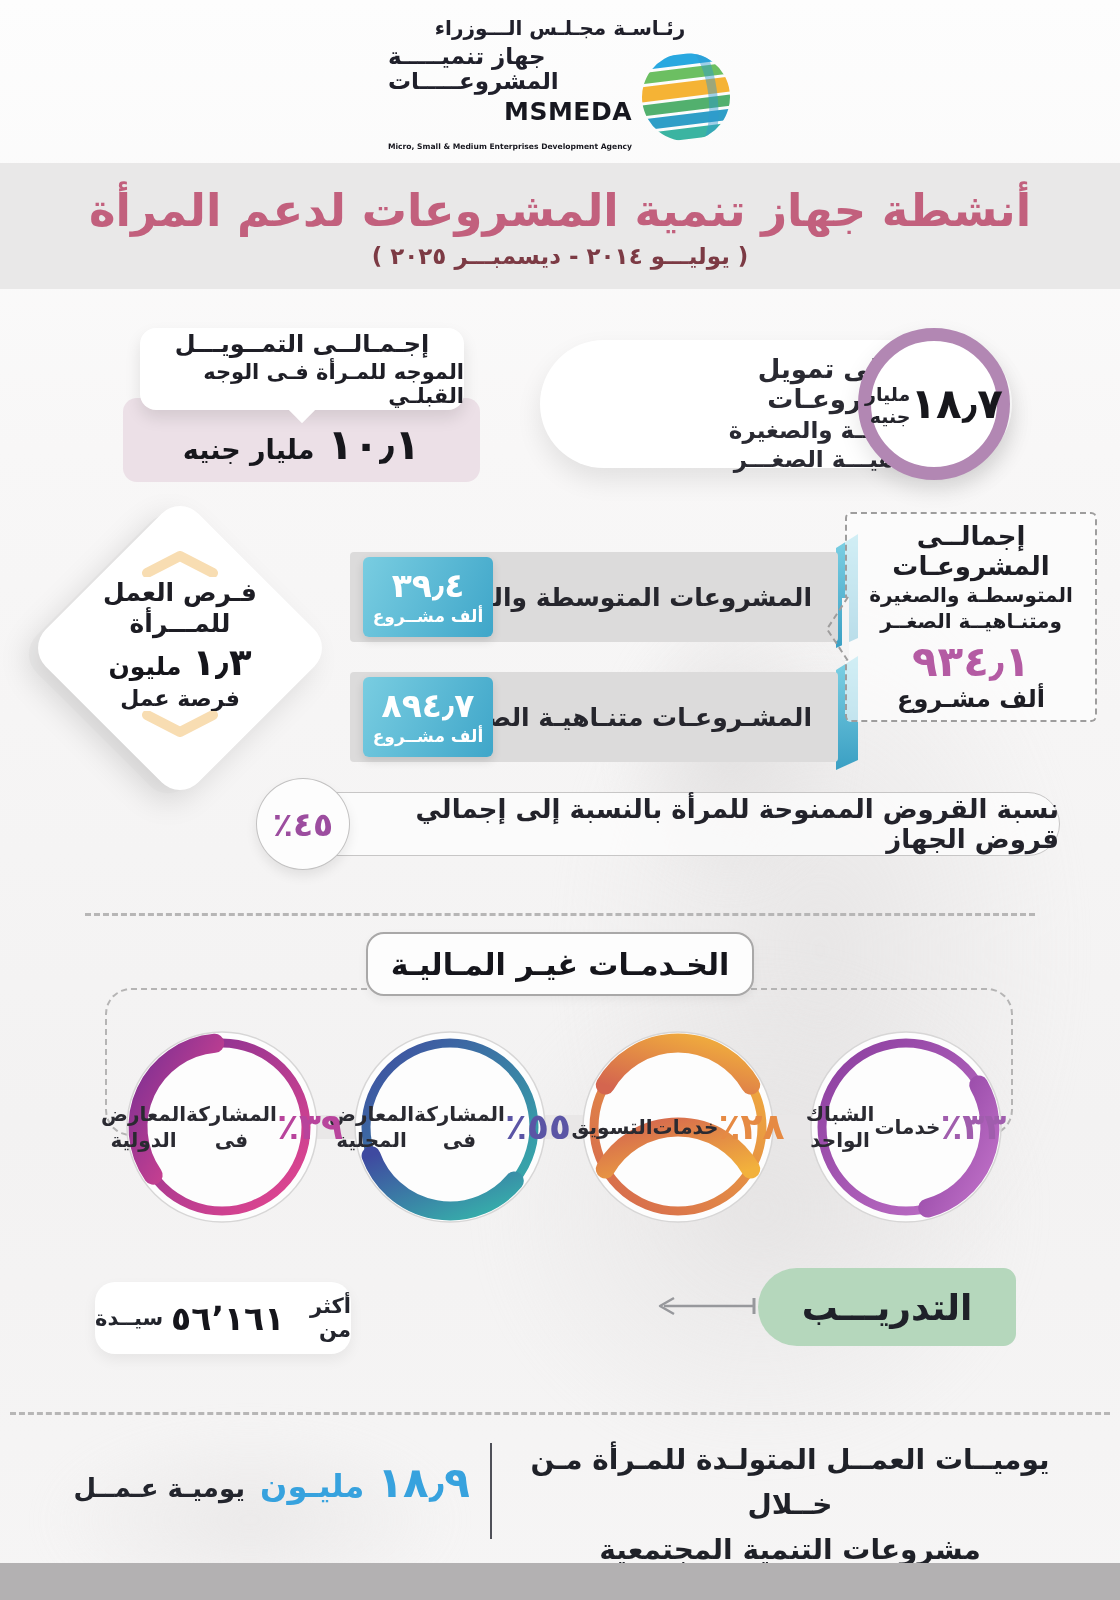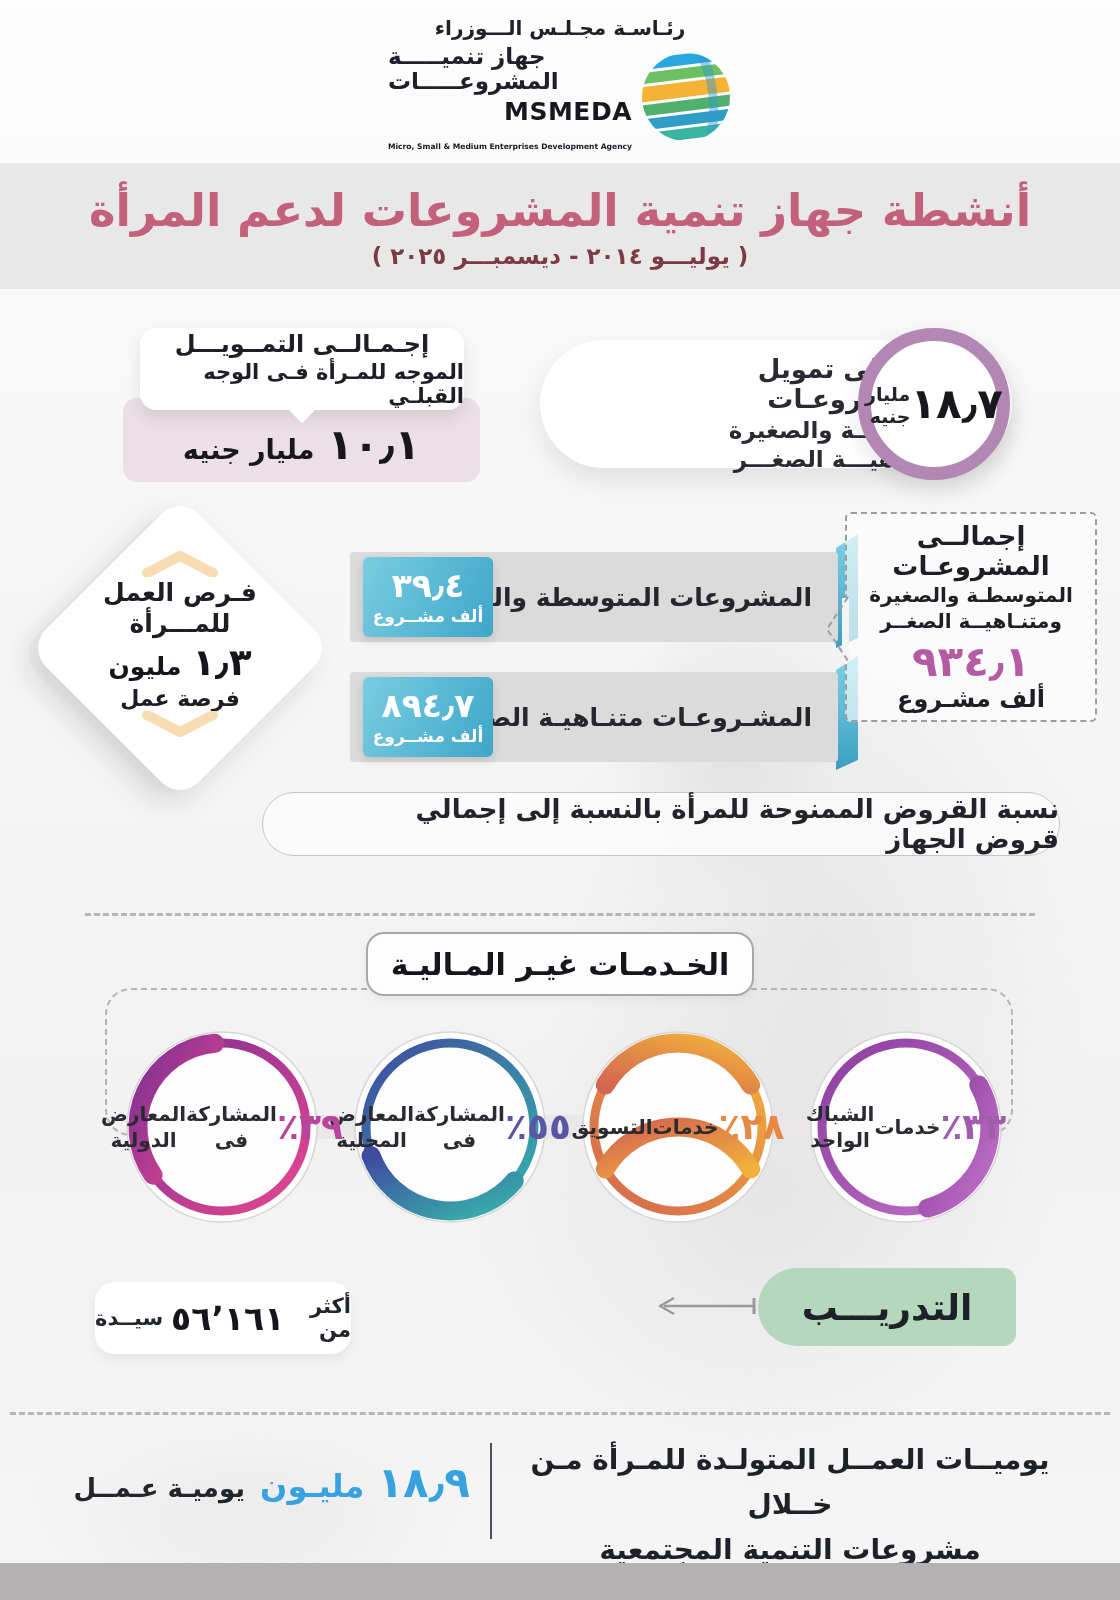--- a/index.html
+++ b/index.html
@@ -243,20 +243,23 @@
     <div class="unit">ألف مشـروع</div>
   </div>
   <div class="abs total-notch-mask"></div>
   <svg class="abs total-chevron" viewBox="0 0 28 70">
     <path d="M26 3 L5 35 L26 67" fill="none" stroke="#9e9d9d" stroke-width="2" stroke-dasharray="6 4"></path>
   </svg>
 
   <div class="abs loans-pill">
     <div class="lbl">نسبة القروض الممنوحة للمرأة بالنسبة إلى إجمالي قروض الجهاز</div>
   </div>
+  <div class="abs loans-circle">
+    <div class="pct">٤٥٪</div>
+  </div>
 
   <div class="abs dots1"></div>
 
   <div class="abs svc-rect"></div>
   <div class="abs svc-band"></div>
   <div class="abs svc-head">
     <div class="t">الخـدمـات غيـر المـاليـة</div>
   </div>
 
   <div class="abs circle c0">

